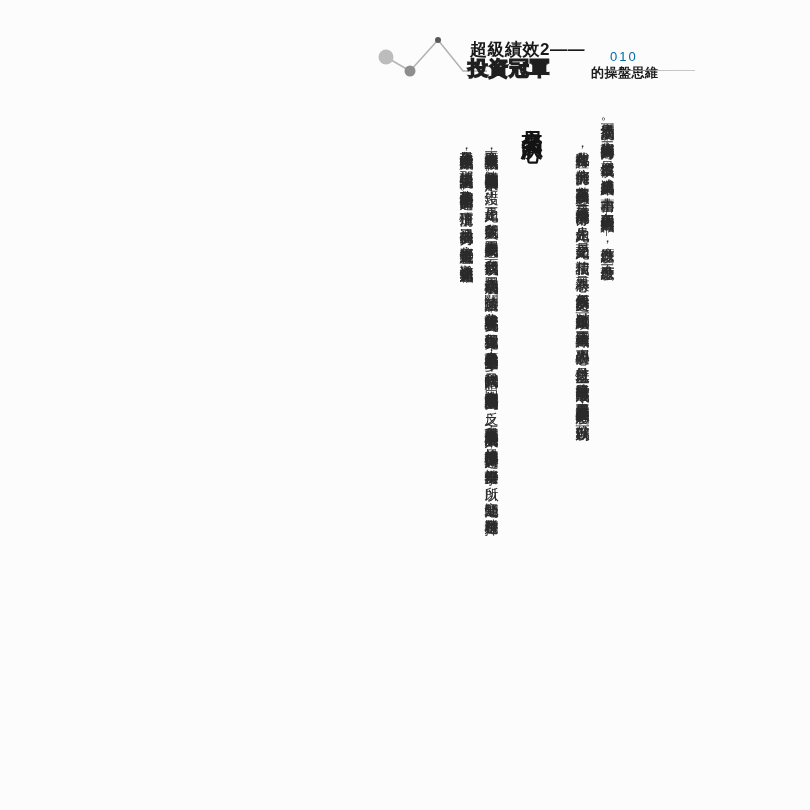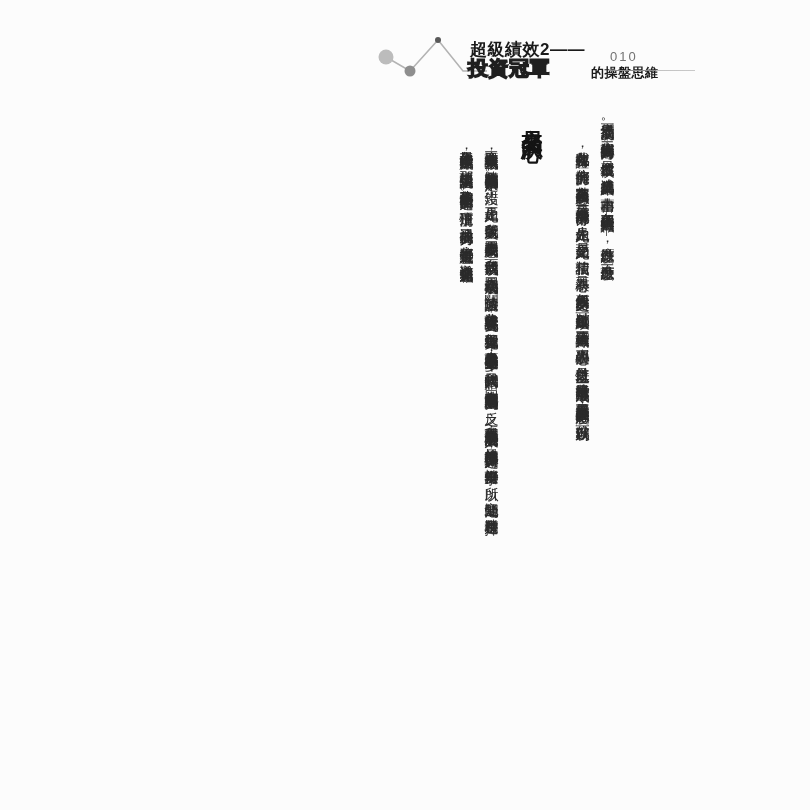--- a/index.html
+++ b/index.html
@@ -31,21 +31,21 @@
   }
   .main-title-suffix{
     position:absolute;left:585px;top:64px;
     font-family:"Liberation Serif","DejaVu Serif",serif;
     font-weight:bold;font-size:13px;color:#1b1b1b;
     letter-spacing:0.5px;white-space:nowrap;margin-left:6px;
   }
   .page-number{
     position:absolute;left:610px;top:49px;
     font-family:"Liberation Sans","DejaVu Sans",sans-serif;
-    font-size:13px;color:#737373;letter-spacing:2px;
+    font-size:13px;color:#0369a1;letter-spacing:2px;
   }
   .header-rule{
     position:absolute;left:609px;top:70px;width:86px;height:1px;
     background:linear-gradient(to right,#8c8c8c 0,#8c8c8c 55%,#c2c2c2 55%,#c9c9c9 100%);
   }
 
   
   .vertical-body{
     position:absolute;top:112px;right:190px;height:594px;
     writing-mode:vertical-rl;

